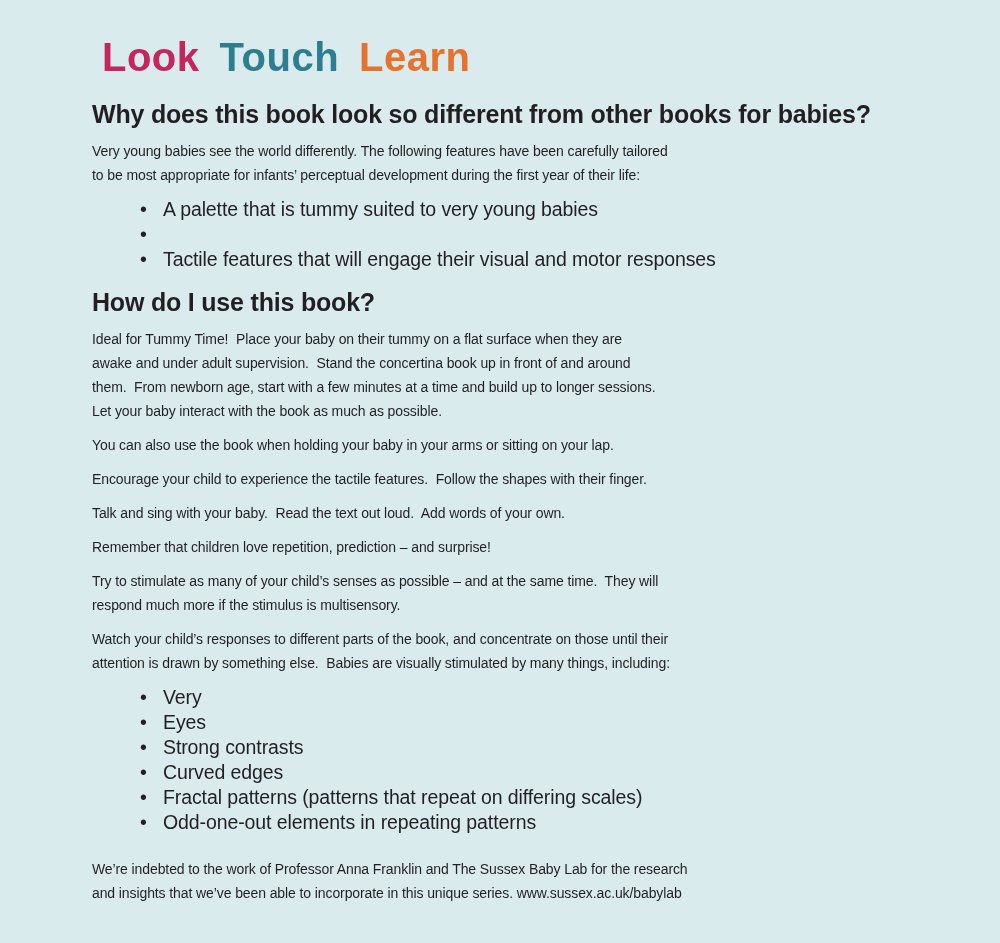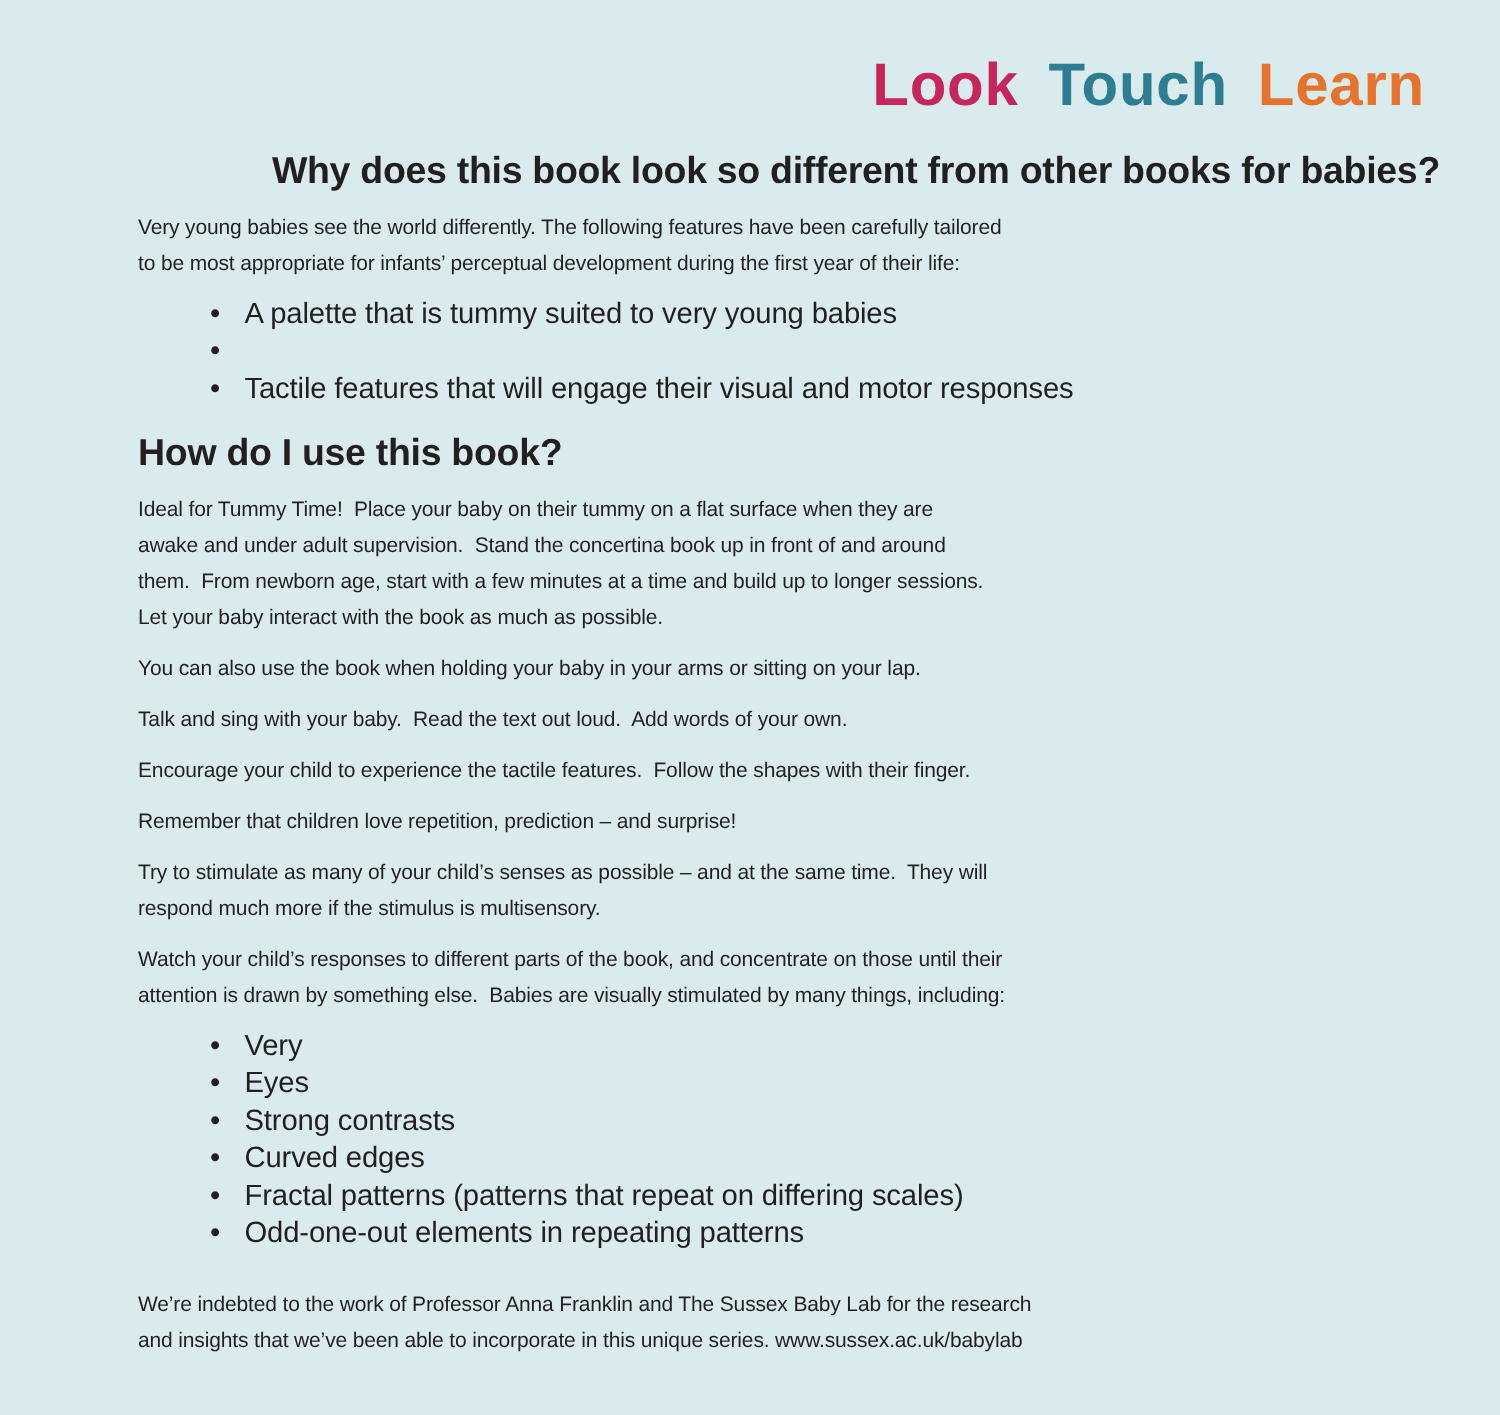--- a/index.html
+++ b/index.html
@@ -11,36 +11,36 @@
     font-family: "Liberation Sans", sans-serif;
     overflow: hidden;
   }
   .page {
     box-sizing: border-box;
     width: 1000px;
     height: 943px;
     padding: 34px 40px 0 92px;
   }
   .title {
-    text-align: right;
+    text-align: left;
     font-size: 40px;
     font-weight: bold;
     line-height: 46px;
     margin: 0 0 20px 0;
     letter-spacing: 0.5px;
   }
   .title .word { margin: 0 10px; }
   .heading {
     font-size: 25px;
     font-weight: bold;
     line-height: 29px;
     letter-spacing: -0.2px;
     margin: 16px 0 10px 0;
   }
-  .heading.first { margin-top: 12px; text-align: right; }
+  .heading.first { margin-top: 12px; }
   .para {
     font-size: 14px;
     line-height: 24px;
     margin: 0 0 10px 0;
     white-space: pre-wrap;
     letter-spacing: -0.1px;
   }
   ul.bullets {
     list-style: none;
     margin: 4px 0 10px 0;
@@ -89,22 +89,22 @@
     </li>
   </ul>
 
   <div class="heading">How do I use this book?</div>
 
   <p class="para">Ideal for Tummy Time!  Place your baby on their tummy on a flat surface when they are
 awake and under adult supervision.  Stand the concertina book up in front of and around
 them.  From newborn age, start with a few minutes at a time and build up to longer sessions.
 Let your baby interact with the book as much as possible.</p>
   <p class="para">You can also use the book when holding your baby in your arms or sitting on your lap.</p>
+  <p class="para">Encourage your child to experience the tactile features.  Follow the shapes with their finger.</p>
   <p class="para">Talk and sing with your baby.  Read the text out loud.  Add words of your own.</p>
-  <p class="para">Encourage your child to experience the tactile features.  Follow the shapes with their finger.</p>
   <p class="para">Remember that children love repetition, prediction – and surprise!</p>
   <p class="para">Try to stimulate as many of your child’s senses as possible – and at the same time.  They will
 respond much more if the stimulus is multisensory.</p>
   <p class="para">Watch your child’s responses to different parts of the book, and concentrate on those until their
 attention is drawn by something else.  Babies are visually stimulated by many things, including:</p>
 
   <ul class="bullets">
     <li>
       <span class="dot">•</span>
       <span>Very</span>

